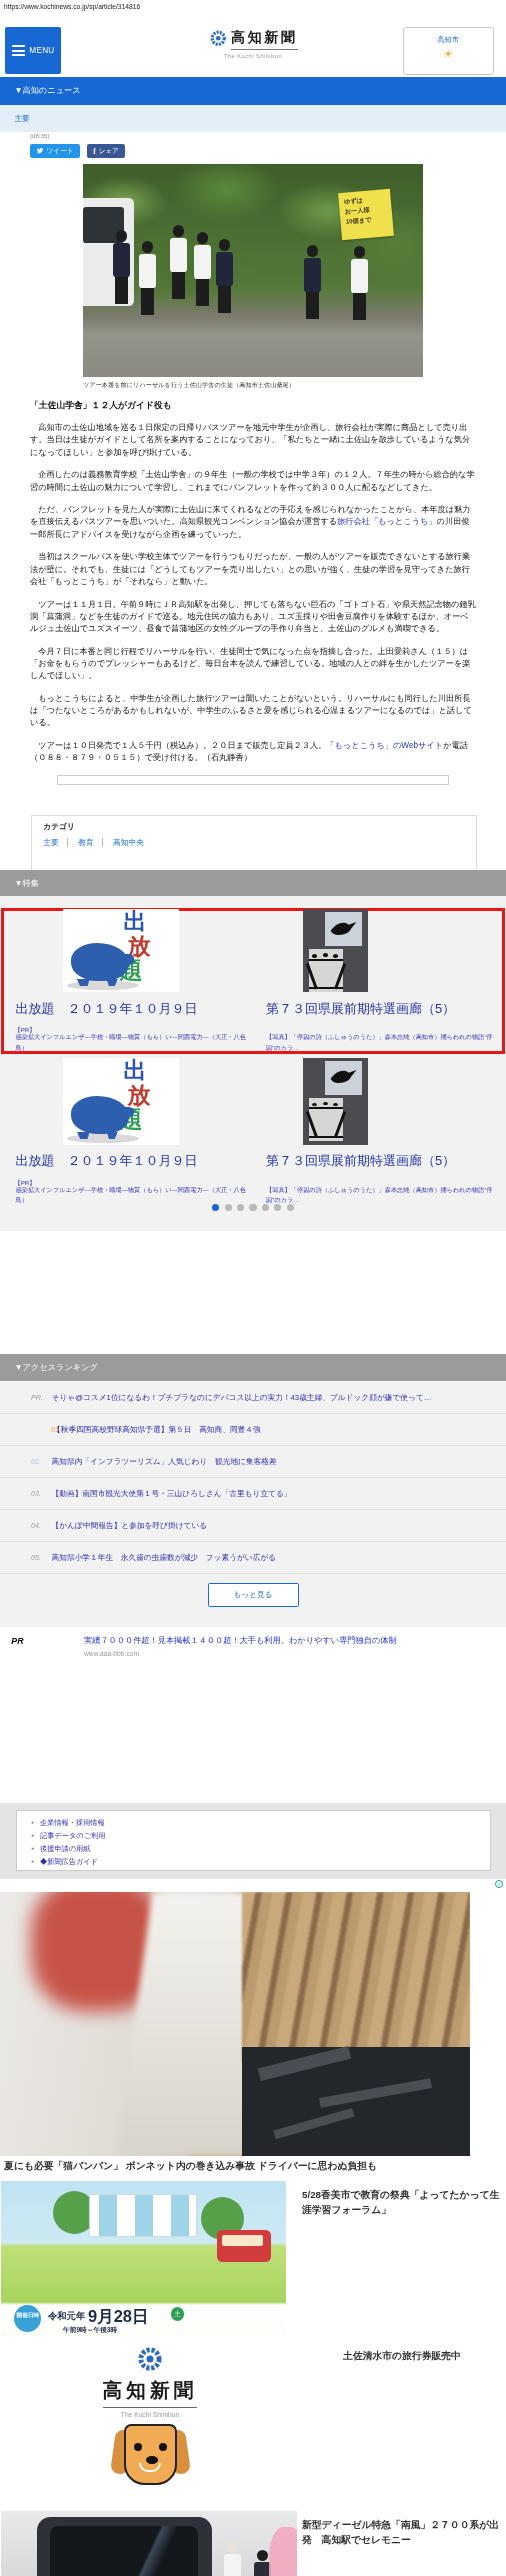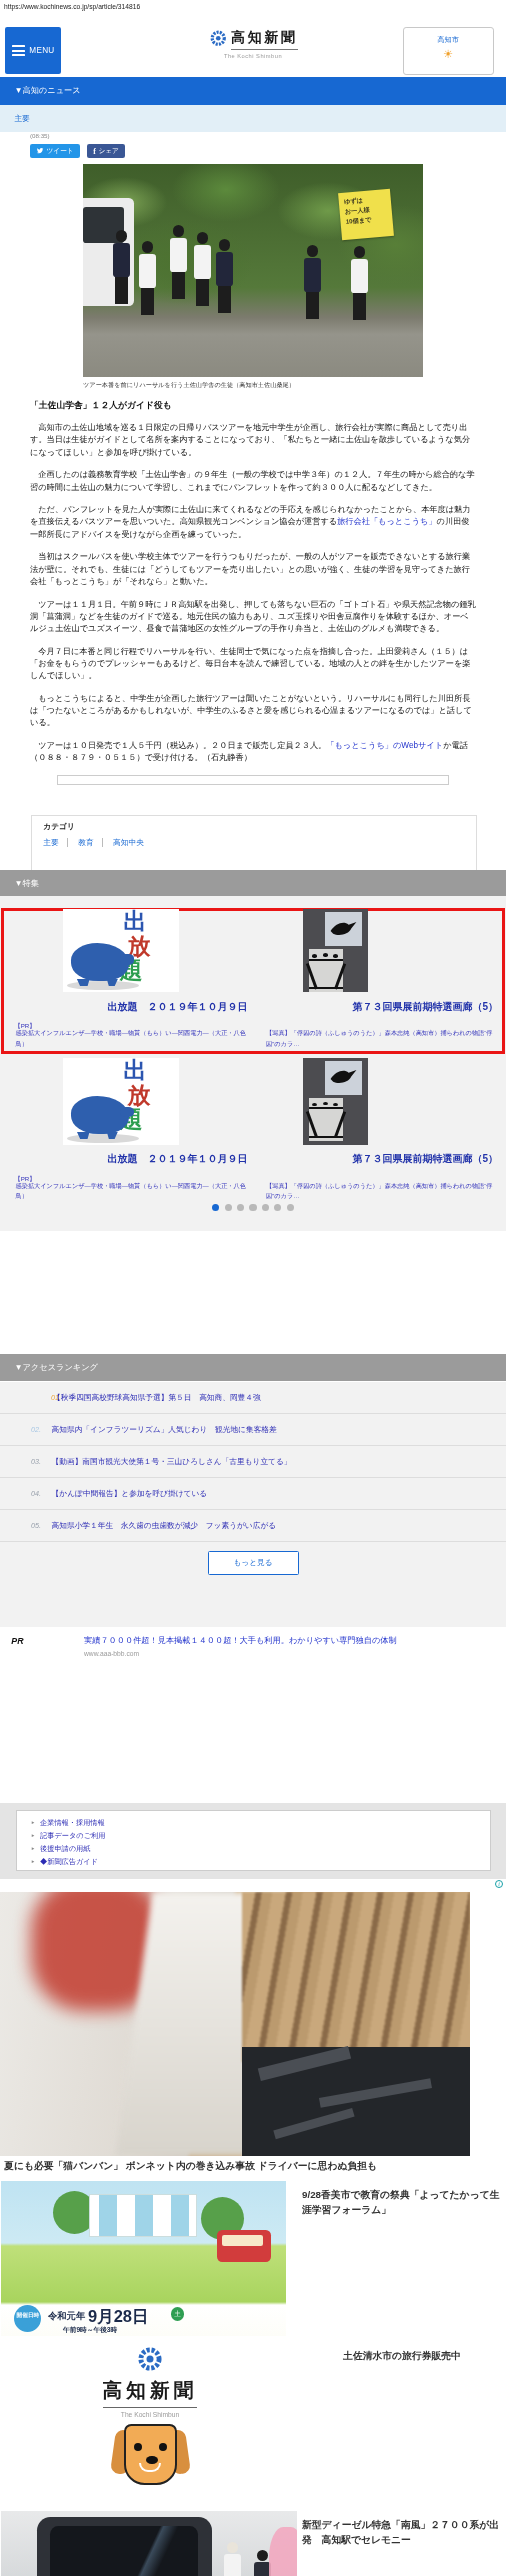--- a/index.html
+++ b/index.html
@@ -67,21 +67,21 @@
   .cat-title { font-size:7.7px; font-weight:bold; color:#222; }
   .cat-links { margin-top:6.2px; font-size:7.7px; }
   .cat-links span { color:#1768d2; padding:0 8.2px; border-right:0.5px solid #bbb; cursor:pointer; }
   .cat-links span:first-child { padding-left:0; }
   .cat-links span:last-child { border-right:none; }
 
   
   .feature-area { position:absolute; top:896px; left:0; width:506px; height:335px; background:#f2f2f2; }
   .ann-box { position:absolute; top:12.4px; left:1px; width:504px; height:146px; border:3.6px solid #ea1515; }
   .feat-item { position:absolute; width:232px; }
-  .feat-title { font-size:10px; font-weight:bold; color:#2233aa; cursor:pointer;text-align:right; }
+  .feat-title { font-size:13px; font-weight:normal; color:#2233aa; cursor:pointer; }
   .feat-desc { position:relative; font-size:6.2px; color:#3333bb; line-height:1.7; cursor:pointer; }
   .feat-pr { position:absolute; left:-1px; top:-6.7px; font-size:6.2px; color:#3333bb; }
   .img-depo { position:relative; width:116px; background:#fff; overflow:hidden; }
   .img-depo .ch { position:absolute; font-weight:bold; font-size:23px; line-height:1; }
   .img-depo .c1 { left:61px; top:1px; color:#2b55b0; }
   .img-depo .c2 { left:65px; top:26px; color:#c0392b; }
   .img-depo .c3 { left:57px; top:50px; color:#2e9e4f; }
   .boar { position:absolute; left:8.2px; bottom:11.3px; width:58px; height:38px; background:#2e5fae; border-radius:48% 58% 46% 50%; }
   .boar:before { content:""; position:absolute; right:-5.2px; top:11.3px; width:13.4px; height:10.3px; background:#2e5fae; border-radius:40%; }
   .boar:after { content:""; position:absolute; left:6.2px; bottom:-5.2px; width:41px; height:7.2px; background:#2e5fae; clip-path:polygon(0 0,100% 0,92% 100%,78% 100%,74% 20%,30% 20%,26% 100%,8% 100%); }
@@ -364,20 +364,24 @@
     </div>
 
     <div class="dots">
       <span class="dot active"></span><span class="dot"></span><span class="dot"></span><span class="dot"></span><span class="dot"></span><span class="dot"></span><span class="dot"></span>
     </div>
   </div>
 
   <div class="bar-gray" style="top:1354px;"><span>▼アクセスランキング</span></div>
   <div class="rank-area">
     <div class="rank-row">
+        <span class="rank-num pr">PR.</span>
+        <span class="rank-text">そりゃ@コスメ1位になるわ！プチプラなのにデパコス以上の実力！43歳主婦、ブルドック顔が嫌で使って…</span>
+      </div>
+    <div class="rank-row">
         <span class="rank-num n1">01.</span>
         <span class="rank-text">【秋季四国高校野球高知県予選】第５日　高知商、岡豊４強</span>
       </div>
     <div class="rank-row">
         <span class="rank-num n2">02.</span>
         <span class="rank-text">高知県内「インフラツーリズム」人気じわり　観光地に集客格差</span>
       </div>
     <div class="rank-row">
         <span class="rank-num n3">03.</span>
         <span class="rank-text">【動画】南国市観光大使第１号・三山ひろしさん「古里もり立てる」</span>
@@ -425,21 +429,21 @@
     <div class="poster-bld"></div>
     <div class="poster-bus"></div>
     <div class="poster-strip">
       <div class="poster-circ">開催日時</div>
       <div class="poster-era">令和元年</div>
       <div class="poster-date">9月28日</div>
       <div class="poster-dow">土</div>
       <div class="poster-time">午前9時～午後3時</div>
     </div>
   </div>
-  <div class="news-text" style="left:302px; top:2187px;">9/28香美市で教育の祭典「よってたかって生涯学習フォーラム」</div>
+  <div class="news-text" style="left:302px; top:2187px;">5/28香美市で教育の祭典「よってたかって生涯学習フォーラム」</div>
 
   <div class="img-logodog">
     <div style="margin-top:3.1px;">
       <svg width="28" height="28" viewBox="0 0 40 40">
           <circle cx="20" cy="20" r="13" fill="none" stroke="#2b6bc4" stroke-width="7" stroke-dasharray="4.5 2.5"></circle>
           <circle cx="20" cy="20" r="5" fill="#2b6bc4"></circle>
         </svg>
     </div>
     <div class="ld-kanji">高知新聞</div>
     <div class="ld-sub">The Kochi Shimbun</div>

